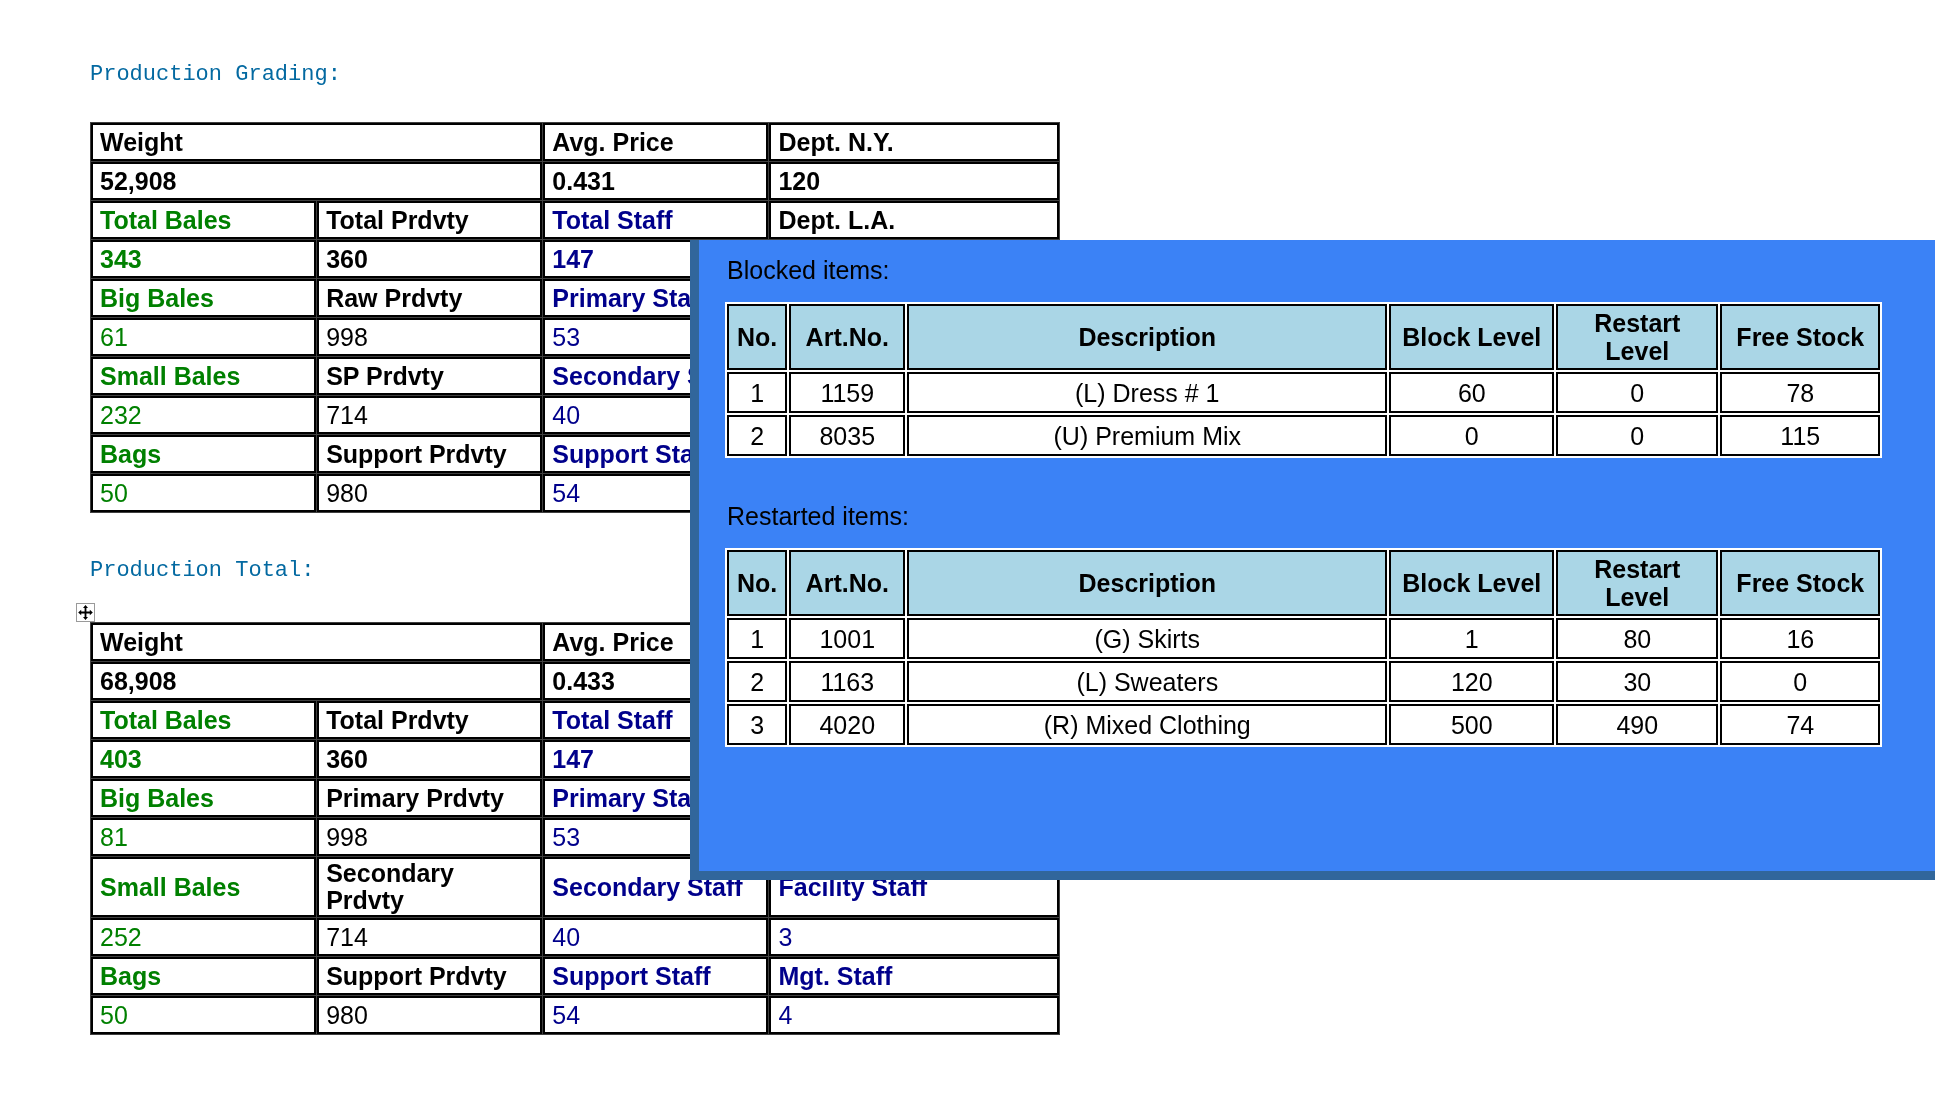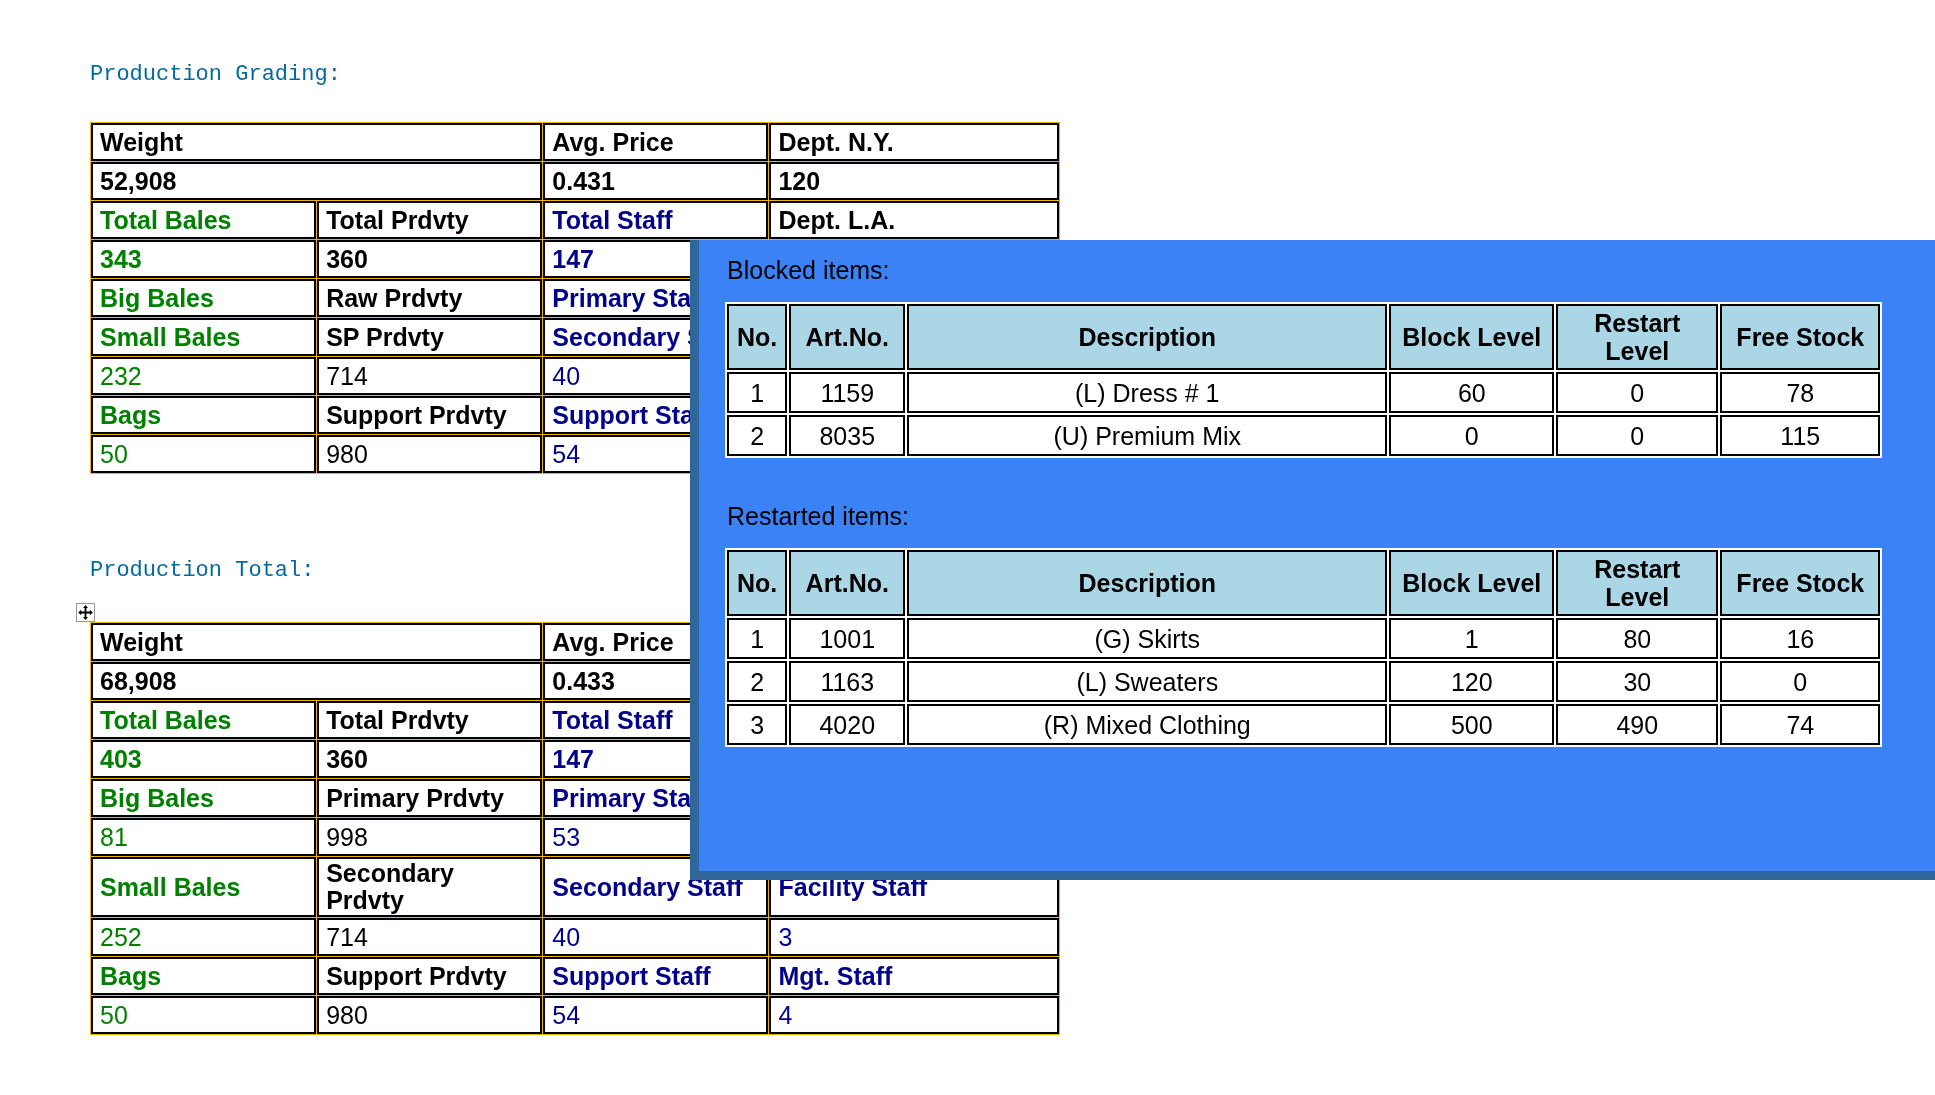--- a/index.html
+++ b/index.html
@@ -43,21 +43,21 @@
     box-sizing: border-box;
   }
   .move-handle svg { display:block; }
 
   
   table.prod {
     position: absolute;
     border-collapse: separate;
     border-spacing: 1px;
     table-layout: fixed;
-    background: #eab308;
+    background: #404040;
   }
   table.prod td {
     border: 2px solid #000000;
     height: 38px;
     padding: 1px 7px;
     font-size: 25px;
     line-height: 1.08;
     vertical-align: middle;
     background: #ffffff;
     box-sizing: border-box;
@@ -167,20 +167,26 @@
           <td class="val bold green">343</td>
           <td class="val bold black">360</td>
           <td class="val bold blue">147</td>
           <td class="val black"></td>
         </tr>
         <tr>
           <td class="hdr green">Big Bales</td>
           <td class="hdr black">Raw Prdvty</td>
           <td class="hdr blue">Primary Staff</td>
           <td class="hdr black"></td>
+        </tr>
+        <tr>
+          <td class="val green">61</td>
+          <td class="val black">998</td>
+          <td class="val blue">53</td>
+          <td class="val black"></td>
         </tr>
         <tr>
           <td class="hdr green">Small Bales</td>
           <td class="hdr black">SP Prdvty</td>
           <td class="hdr blue">Secondary Staff</td>
           <td class="hdr black"></td>
         </tr>
         <tr>
           <td class="val green">232</td>
           <td class="val black">714</td>

